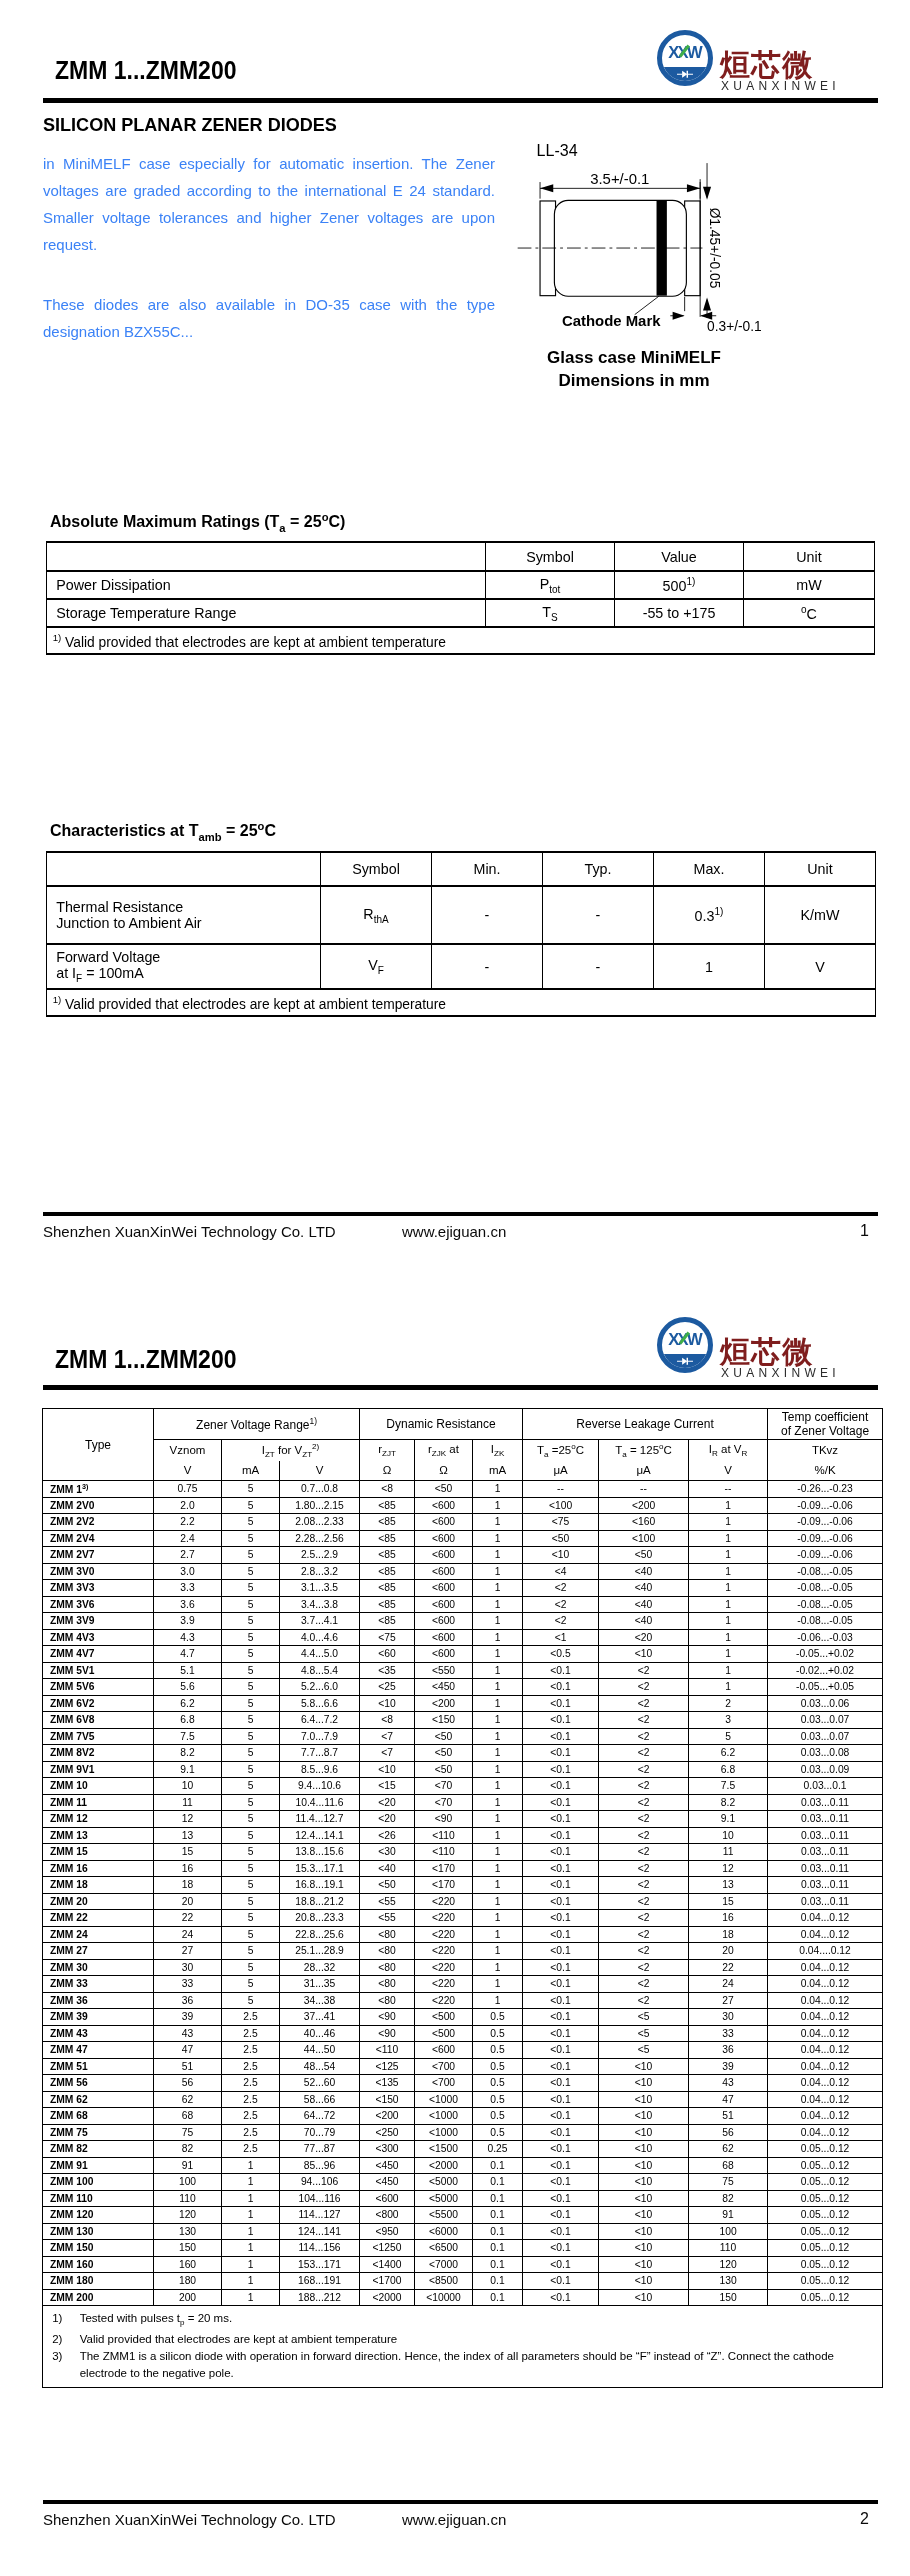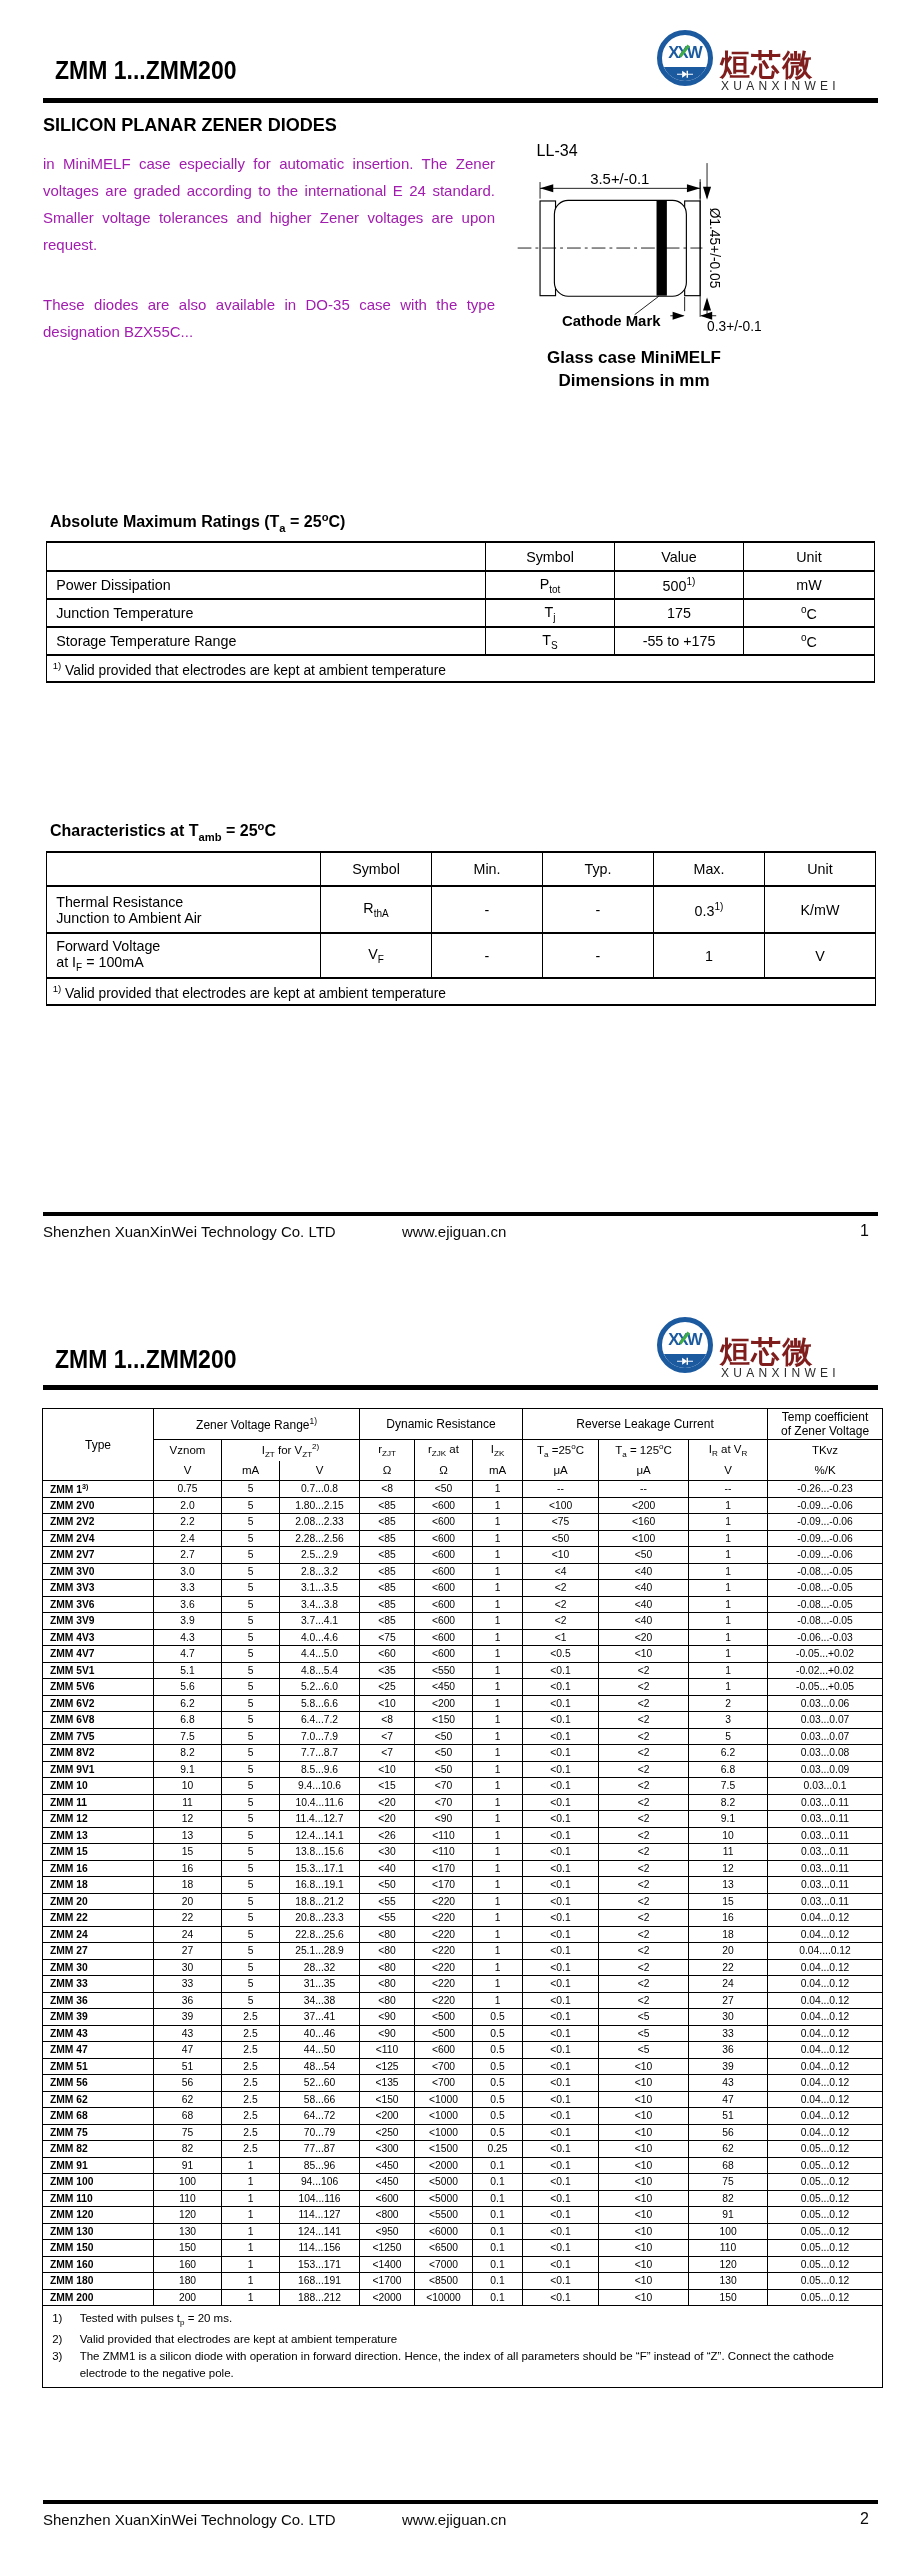--- a/index.html
+++ b/index.html
@@ -2,21 +2,21 @@
 <html style="font-size:9.2px"><head>
 <meta charset="utf-8">
 <style>
   html,body{margin:0;padding:0;background:#fff;}
   #doc{position:relative;width:910px;height:2576px;background:#fff;color:#000;
        font-family:"Liberation Sans", sans-serif;overflow:hidden;}
   .abs{position:absolute;}
   .rule{position:absolute;background:#000;}
   .doc-title{position:absolute;font-size:25px;font-weight:bold;transform:scaleX(.92);transform-origin:left center;letter-spacing:0px;}
   .section-heading{position:absolute;font-size:19px;font-weight:bold;transform:scaleX(.95);transform-origin:left center;}
-  .para{position:absolute;font-size:15px;line-height:27px;text-align:justify;color:#a21caf;}
+  .para{position:absolute;font-size:15px;line-height:27px;text-align:justify;color:#3b82f6;}
   .tbl-title{position:absolute;font-size:16px;font-weight:bold;}
   
   .logo{position:absolute;width:189px;height:86px;}
   .logo-circle{position:absolute;left:0;top:9;width:56px;height:56px;border:5.2px solid #1c5aa0;
                border-radius:50%;box-sizing:border-box;overflow:hidden;background:#fff;}
   .logo-xxw{position:absolute;left:0;top:8px;width:45px;text-align:center;font-size:16.6px;font-weight:bold;
             color:#1c5aa0;letter-spacing:-1.7px;}
   .logo-green{position:absolute;left:20.7px;top:9.2px;width:2.9px;height:13.8px;background:#3fae49;transform:rotate(38deg);}
   .logo-band{position:absolute;left:0;bottom:0;width:45px;height:14.3px;background:#1c5aa0;}
   .logo-band svg{position:absolute;left:15px;top:2.9px;}
@@ -138,26 +138,20 @@
       <th>Value</th>
       <th>Unit</th>
     </tr>
     <tr style="height:28px;">
       <td class="param">Power Dissipation</td>
       <td>P<sub>tot</sub></td>
       <td>500<sup>1)</sup></td>
       <td>mW</td>
     </tr>
     <tr style="height:28px;">
-      <td class="param">Junction Temperature</td>
-      <td>T<sub>j</sub></td>
-      <td>175</td>
-      <td><sup>o</sup>C</td>
-    </tr>
-    <tr style="height:28px;">
       <td class="param">Storage Temperature Range</td>
       <td>T<sub>S</sub></td>
       <td>-55 to +175</td>
       <td><sup>o</sup>C</td>
     </tr>
     <tr>
       <td class="fnote" colspan="4"><sup>1)</sup> Valid provided that electrodes are kept at ambient temperature</td>
     </tr>
   </tbody>
     </table>
@@ -174,21 +168,21 @@
       </colgroup>
     <tbody>
         <tr style="height:34px;">
       <th></th>
       <th>Symbol</th>
       <th>Min.</th>
       <th>Typ.</th>
       <th>Max.</th>
       <th>Unit</th>
     </tr>
-    <tr style="height:47px;">
+    <tr style="height:58px;">
       <td class="param">
         <div>Thermal Resistance</div>
         <div>Junction to Ambient Air</div>
       </td>
       <td>R<sub>thA</sub></td>
       <td>-</td>
       <td>-</td>
       <td>0.3<sup>1)</sup></td>
       <td>K/mW</td>
     </tr>

